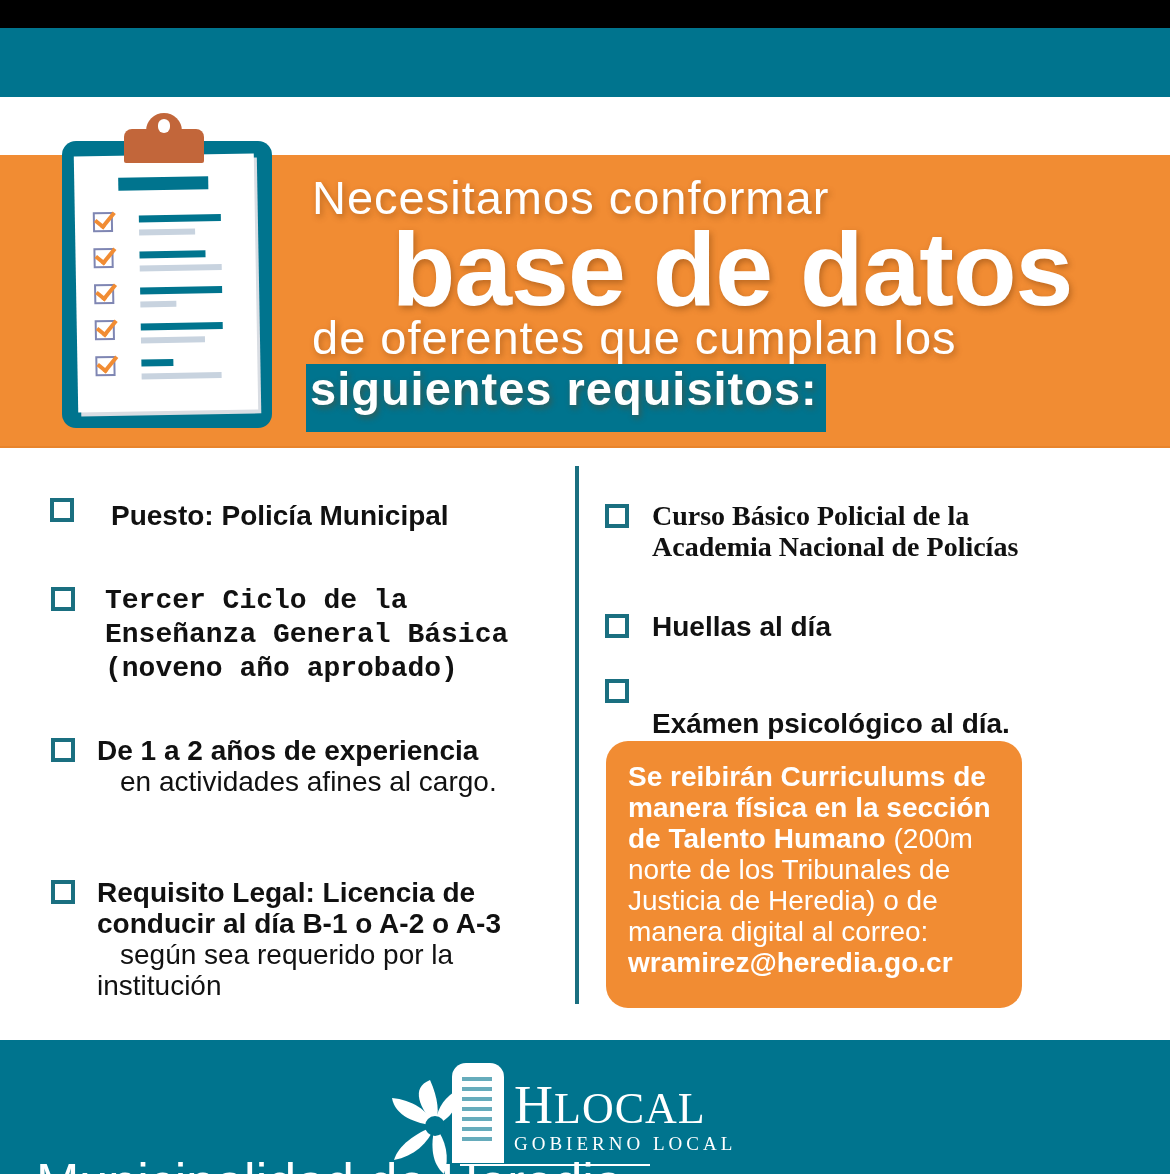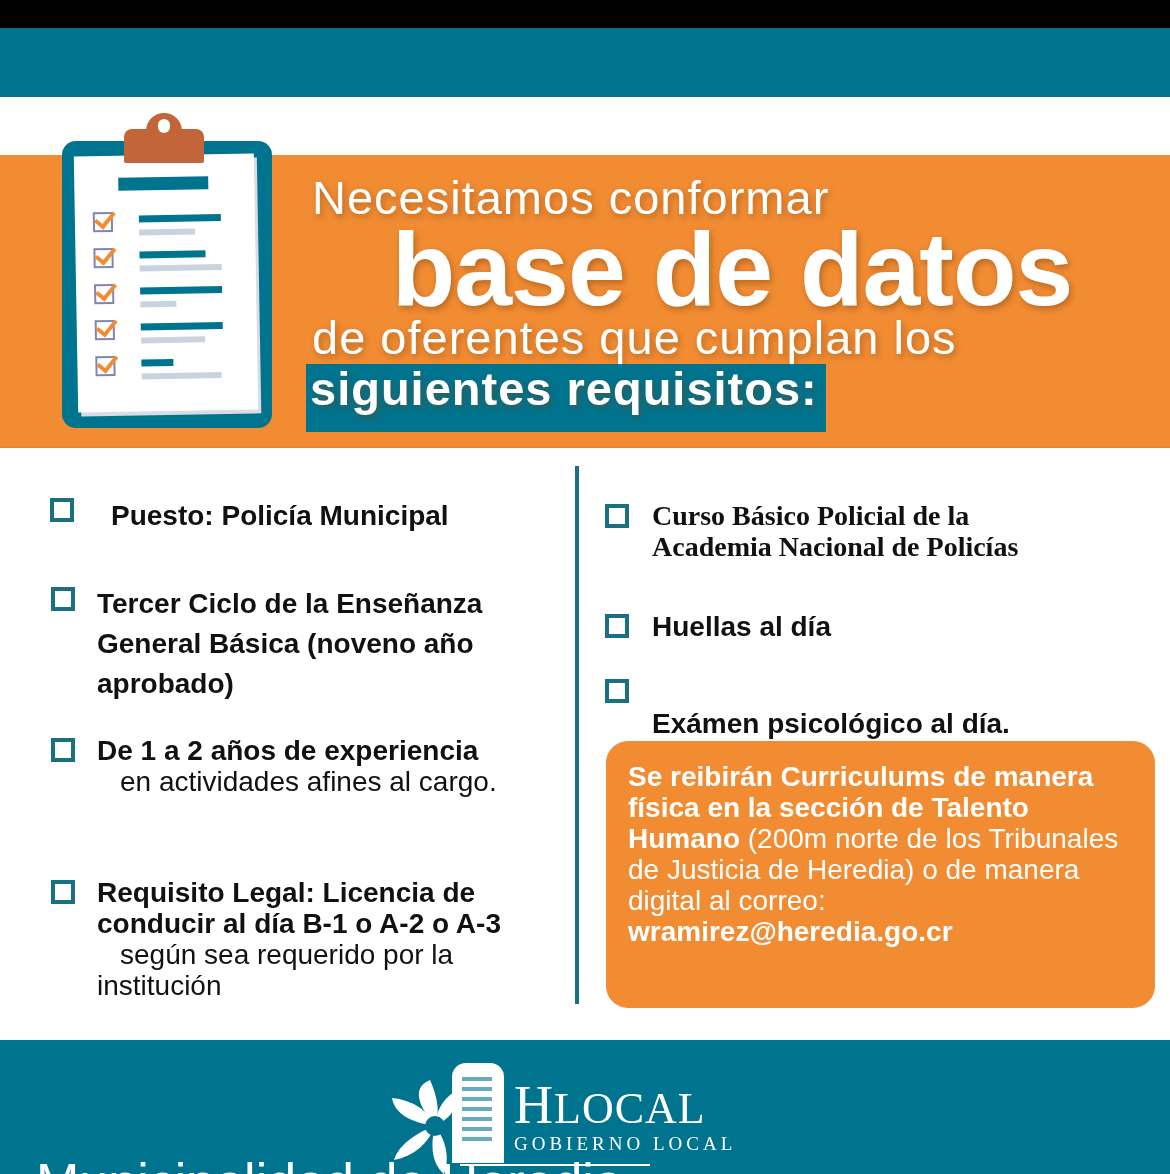--- a/index.html
+++ b/index.html
@@ -34,21 +34,21 @@
   .h-line4 { display: inline-block; background: #00748e; font-size: 47px; font-weight: 700; letter-spacing: 1px; line-height: 50px; padding: 0 8px 18px 4px; margin-left: -6px; }
 
   
   .req { position: absolute; font-size: 28px; line-height: 31px; color: #111111; }
   .req b { font-weight: 700; }
   .req .normal { font-weight: 400; margin-left: 23px; }
   .box { position: absolute; width: 24px; height: 24px; border: 4px solid #1a6f80; background: #ffffff; }
 
   .divider { position: absolute; left: 575px; top: 466px; width: 4px; height: 538px; background: #1a6f80; }
 
-  .cv-box { position: absolute; left: 606px; top: 741px; width: 549px; height: 267px; background: #f18c33; border-radius: 22px; padding: 20px 22px; color: #ffffff; font-size: 28px; line-height: 31px; }
+  .cv-box { position: absolute; left: 606px; top: 741px; width: 416px; height: 267px; background: #f18c33; border-radius: 22px; padding: 20px 22px; color: #ffffff; font-size: 28px; line-height: 31px; }
   .cv-box b { font-weight: 700; }
 
   
   .footer { position: absolute; left: 0; top: 1040px; width: 1170px; height: 134px; background: #00748e; }
   .logo { position: absolute; left: 390px; top: 18px; width: 400px; height: 116px; }
   .logo-flower { position: absolute; left: 0; top: 20px; width: 90px; height: 96px; }
   .logo-tower { position: absolute; left: 62px; top: 5px; width: 52px; height: 100px; background: #ffffff; border-radius: 14px 14px 0 0; }
   .logo-tower::before { content: ""; position: absolute; left: 10px; top: 14px; width: 30px; height: 70px; background: repeating-linear-gradient(180deg, #00748e 0 4px, transparent 4px 10px); opacity: 0.6; }
   .logo-title { position: absolute; left: 124px; top: 20px; font-family: "Liberation Serif", "DejaVu Serif", serif; font-size: 54px; color: #ffffff; letter-spacing: 1px; line-height: 54px; }
   .logo-title .small { font-size: 44px; }
@@ -107,21 +107,21 @@
   <div class="h-line3">de oferentes que cumplan los</div>
   <div class="h-line4">siguientes requisitos:</div>
 </div>
 
 <div class="box" style="left:50px;top:498px;"></div>
 <div class="req" style="left:111px;top:500px;width:460px;">
   <b>Puesto: Policía Municipal</b>
 </div>
 
 <div class="box" style="left:51px;top:587px;"></div>
-<div class="req" style="left:97px;top:584px;width:470px;line-height:40px;">
+<div class="req" style="left:105px;top:584px;width:470px;line-height:34px;font-family:Liberation Mono, monospace;">
   <b>Tercer Ciclo de la Enseñanza General Básica (noveno año aprobado)</b>
 </div>
 
 <div class="box" style="left:51px;top:738px;"></div>
 <div class="req" style="left:97px;top:735px;width:470px;">
   <b>De 1 a 2 años de experiencia</b><br>
   <span class="normal" style="display:inline-block;width:380px;">en actividades afines al cargo.</span>
 </div>
 
 <div class="box" style="left:51px;top:880px;"></div>

